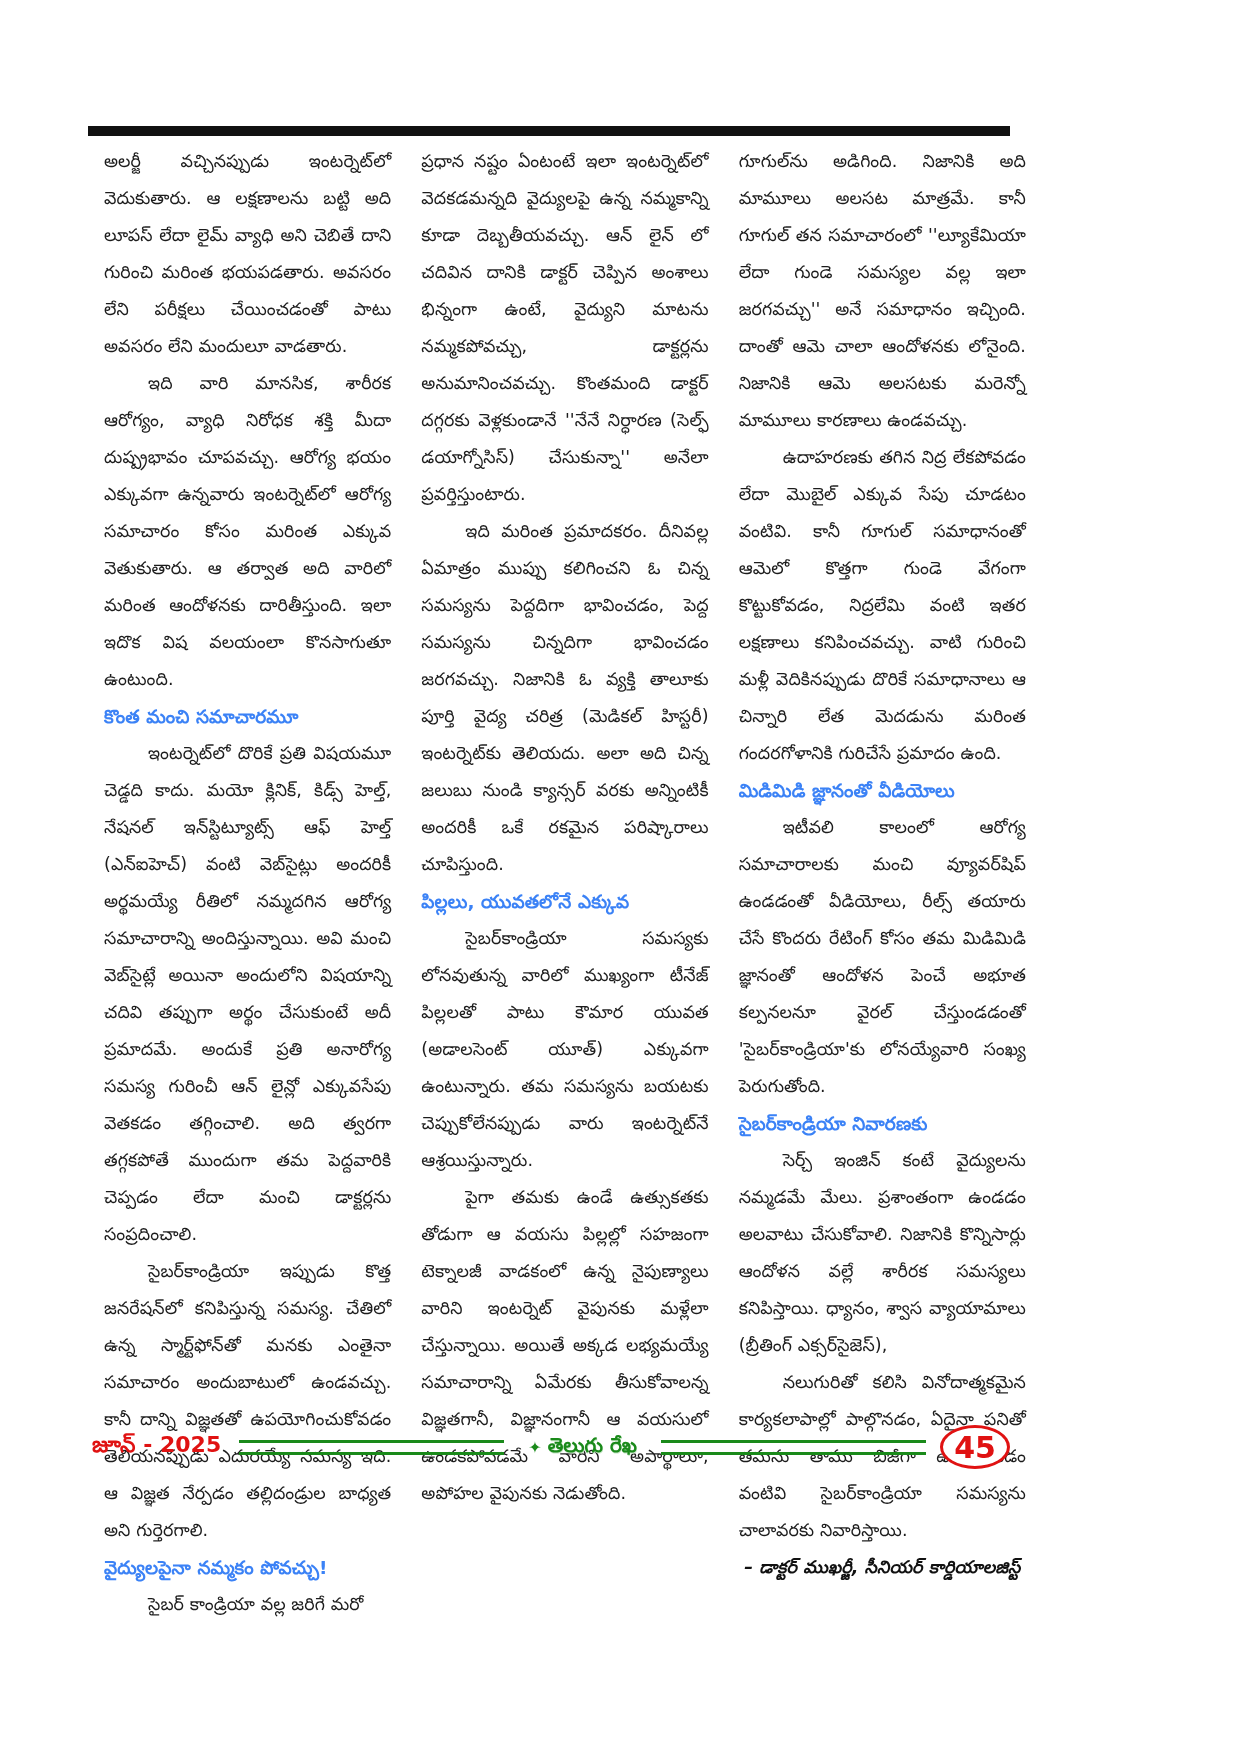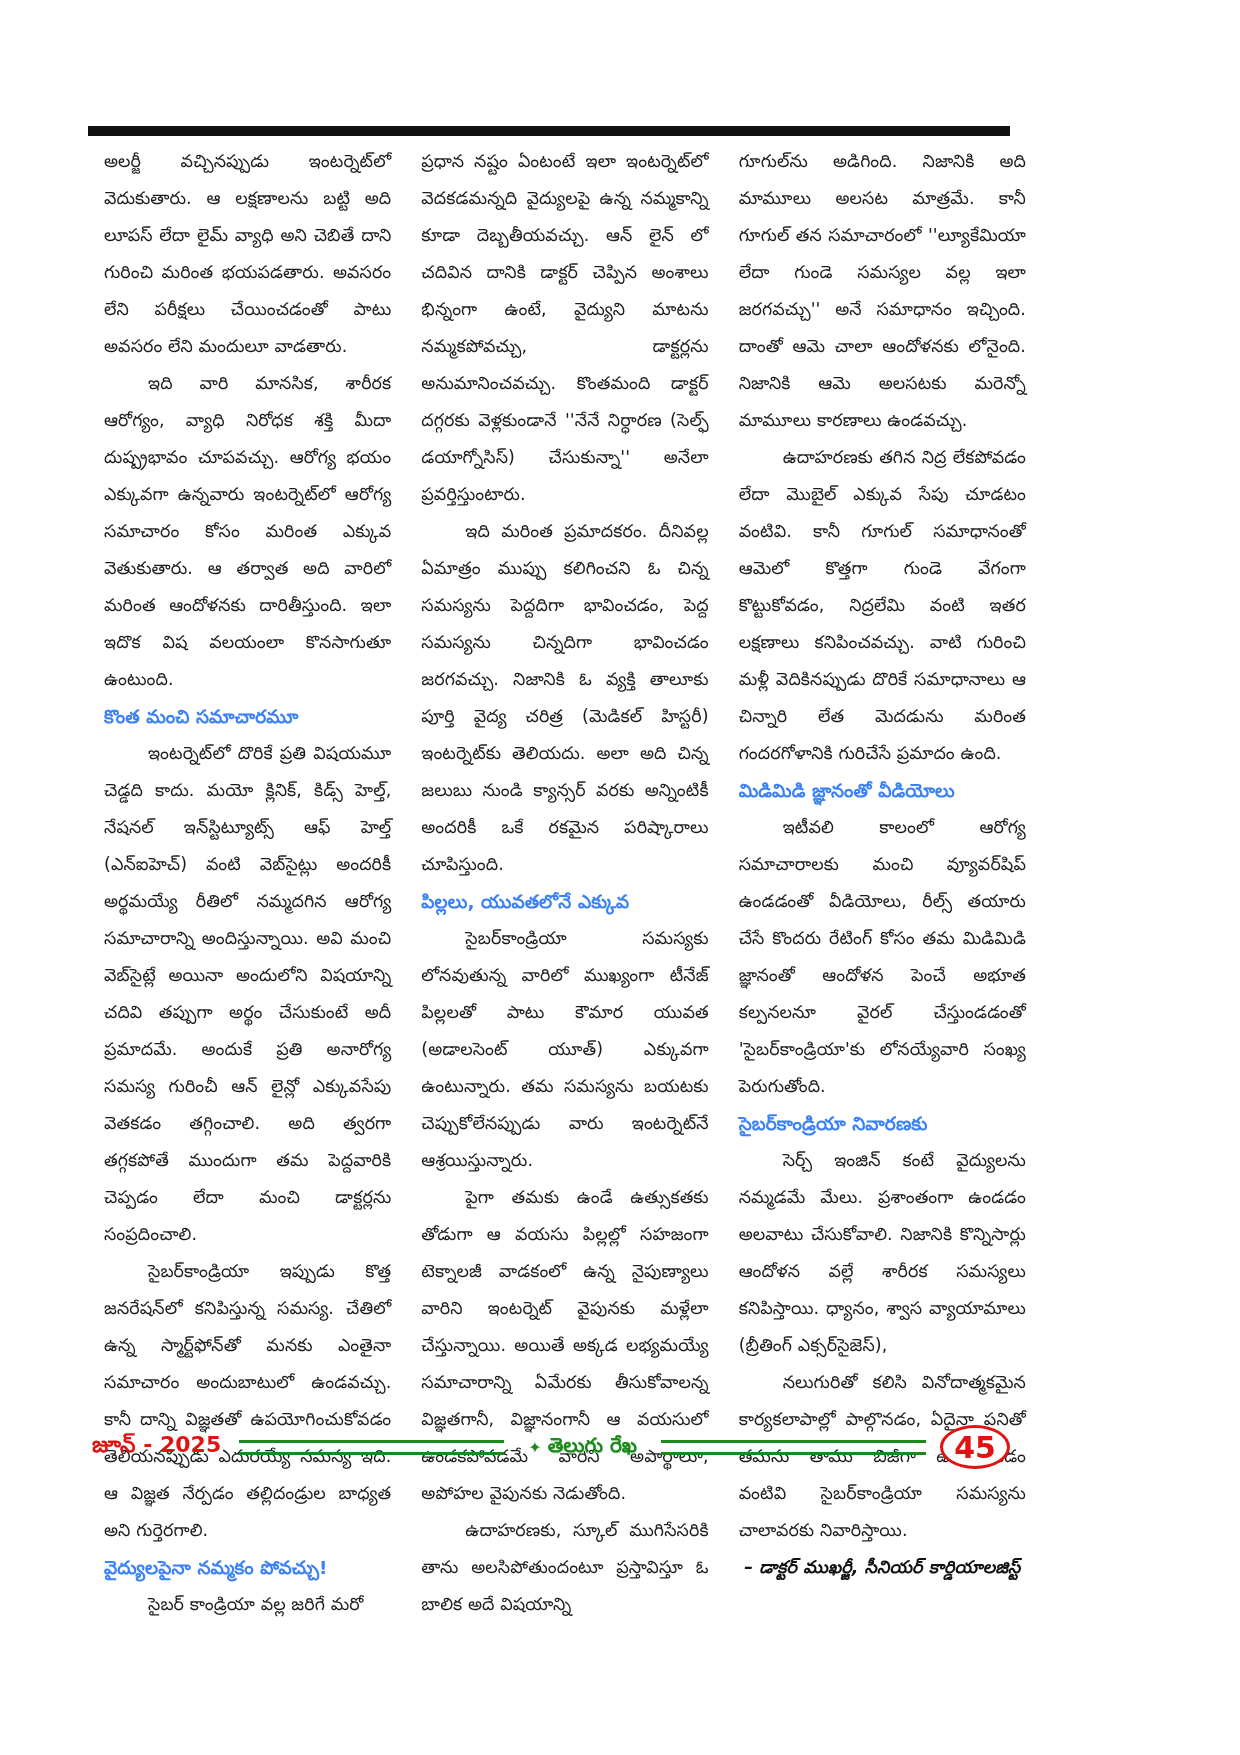--- a/index.html
+++ b/index.html
@@ -139,21 +139,20 @@
       <h3 class="h">వైద్యులపైనా నమ్మకం పోవచ్చు!</h3>
       <p class="p">సైబర్ కాండ్రియా వల్ల జరిగే మరో</p>
     </div>
 
     <div class="col">
       <p class="p first">ప్రధాన నష్టం ఏంటంటే ఇలా ఇంటర్నెట్‌లో వెదకడమన్నది వైద్యులపై ఉన్న నమ్మకాన్ని కూడా దెబ్బతీయవచ్చు. ఆన్ లైన్ లో చదివిన దానికి డాక్టర్ చెప్పిన అంశాలు భిన్నంగా ఉంటే, వైద్యుని మాటను నమ్మకపోవచ్చు, డాక్టర్లను అనుమానించవచ్చు. కొంతమంది డాక్టర్ దగ్గరకు వెళ్లకుండానే ''నేనే నిర్ధారణ (సెల్ఫ్ డయాగ్నోసిస్) చేసుకున్నా'' అనేలా ప్రవర్తిస్తుంటారు.</p>
       <p class="p">ఇది మరింత ప్రమాదకరం. దీనివల్ల ఏమాత్రం ముప్పు కలిగించని ఓ చిన్న సమస్యను పెద్దదిగా భావించడం, పెద్ద సమస్యను చిన్నదిగా భావించడం జరగవచ్చు. నిజానికి ఓ వ్యక్తి తాలూకు పూర్తి వైద్య చరిత్ర (మెడికల్ హిస్టరీ) ఇంటర్నెట్‌కు తెలియదు. అలా అది చిన్న జలుబు నుండి క్యాన్సర్ వరకు అన్నింటికీ అందరికీ ఒకే రకమైన పరిష్కారాలు చూపిస్తుంది.</p>
       <h3 class="h">పిల్లలు, యువతలోనే ఎక్కువ</h3>
       <p class="p">సైబర్‌కాండ్రియా సమస్యకు లోనవుతున్న వారిలో ముఖ్యంగా టీనేజ్ పిల్లలతో పాటు కౌమార యువత (అడాలసెంట్ యూత్) ఎక్కువగా ఉంటున్నారు. తమ సమస్యను బయటకు చెప్పుకోలేనప్పుడు వారు ఇంటర్నెట్‌నే ఆశ్రయిస్తున్నారు.</p>
       <p class="p">పైగా తమకు ఉండే ఉత్సుకతకు తోడుగా ఆ వయసు పిల్లల్లో సహజంగా టెక్నాలజీ వాడకంలో ఉన్న నైపుణ్యాలు వారిని ఇంటర్నెట్ వైపునకు మళ్లేలా చేస్తున్నాయి. అయితే అక్కడ లభ్యమయ్యే సమాచారాన్ని ఏమేరకు తీసుకోవాలన్న విజ్ఞతగానీ, విజ్ఞానంగానీ ఆ వయసులో ఉండకపోవడమే వారిని అపార్థాలూ, అపోహల వైపునకు నెడుతోంది.</p>
-      <p class="p">ఉదాహరణకు, స్కూల్ ముగిసేసరికి తాను అలసిపోతుందంటూ ప్రస్తావిస్తూ ఓ బాలిక అదే విషయాన్ని</p>
     </div>
 
     <div class="col">
       <p class="p first">గూగుల్‌ను అడిగింది. నిజానికి అది మామూలు అలసట మాత్రమే. కానీ గూగుల్ తన సమాచారంలో ''ల్యూకేమియా లేదా గుండె సమస్యల వల్ల ఇలా జరగవచ్చు'' అనే సమాధానం ఇచ్చింది. దాంతో ఆమె చాలా ఆందోళనకు లోనైంది. నిజానికి ఆమె అలసటకు మరెన్నో మామూలు కారణాలు ఉండవచ్చు.</p>
       <p class="p">ఉదాహరణకు తగిన నిద్ర లేకపోవడం లేదా మొబైల్ ఎక్కువ సేపు చూడటం వంటివి. కానీ గూగుల్ సమాధానంతో ఆమెలో కొత్తగా గుండె వేగంగా కొట్టుకోవడం, నిద్రలేమి వంటి ఇతర లక్షణాలు కనిపించవచ్చు. వాటి గురించి మళ్లీ వెదికినప్పుడు దొరికే సమాధానాలు ఆ చిన్నారి లేత మెదడును మరింత గందరగోళానికి గురిచేసే ప్రమాదం ఉంది.</p>
       <h3 class="h">మిడిమిడి జ్ఞానంతో వీడియోలు</h3>
       <p class="p">ఇటీవలి కాలంలో ఆరోగ్య సమాచారాలకు మంచి వ్యూవర్‌షిప్ ఉండడంతో వీడియోలు, రీల్స్ తయారు చేసే కొందరు రేటింగ్ కోసం తమ మిడిమిడి జ్ఞానంతో ఆందోళన పెంచే అభూత కల్పనలనూ వైరల్ చేస్తుండడంతో 'సైబర్‌కాండ్రియా'కు లోనయ్యేవారి సంఖ్య పెరుగుతోంది.</p>
       <h3 class="h">సైబర్‌కాండ్రియా నివారణకు</h3>
       <p class="p">సెర్చ్ ఇంజిన్ కంటే వైద్యులను నమ్మడమే మేలు. ప్రశాంతంగా ఉండడం అలవాటు చేసుకోవాలి. నిజానికి కొన్నిసార్లు ఆందోళన వల్లే శారీరక సమస్యలు కనిపిస్తాయి. ధ్యానం, శ్వాస వ్యాయామాలు (బ్రీతింగ్ ఎక్సర్‌సైజెస్),</p>
       <p class="p">నలుగురితో కలిసి వినోదాత్మకమైన కార్యకలాపాల్లో పాల్గొనడం, ఏదైనా పనితో తమను తాము బిజీగా ఉంచుకోవడం వంటివి సైబర్‌కాండ్రియా సమస్యను చాలావరకు నివారిస్తాయి.</p>

